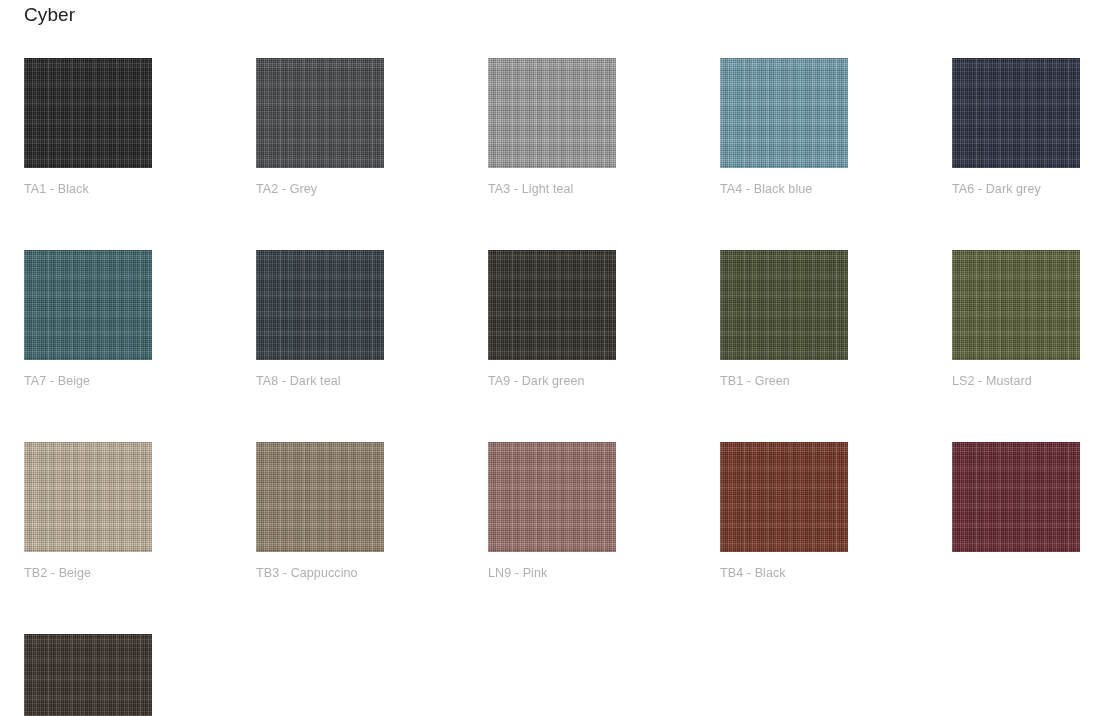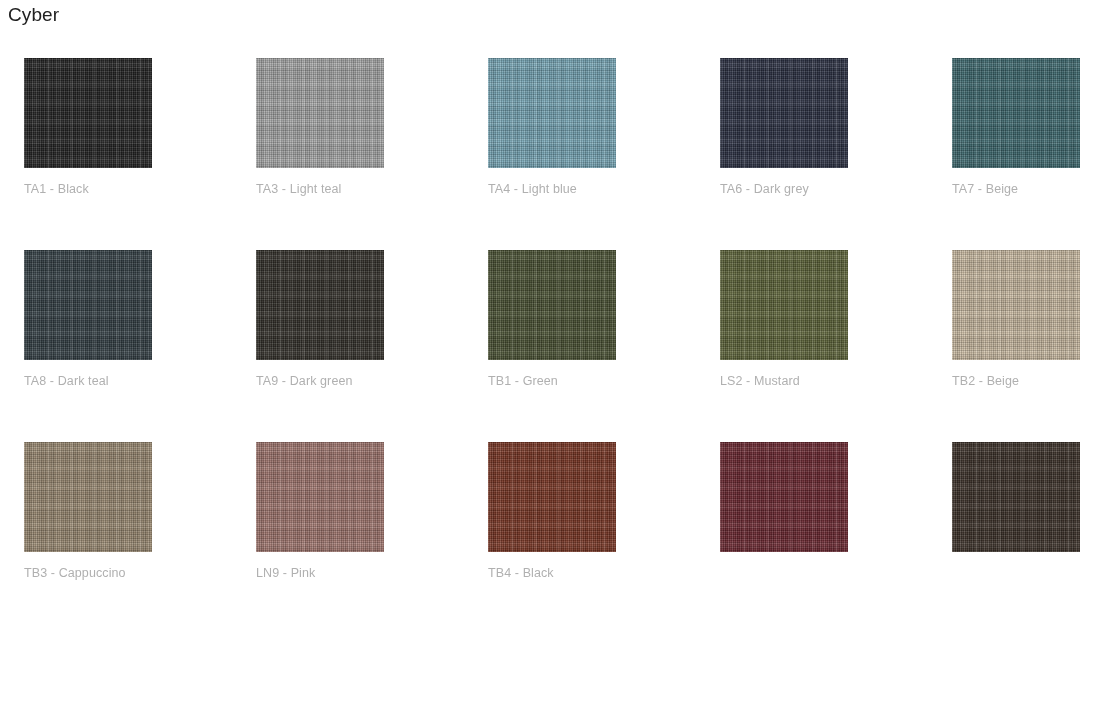--- a/index.html
+++ b/index.html
@@ -15,21 +15,21 @@
     overflow: hidden;
   }
 
   #collection-title {
     font-size: 19px;
     font-weight: 400;
     color: #212121;
     margin: 0;
     padding: 0;
     position: absolute;
-    left: 8px;
+    left: 24px;
     top: 4px;
     letter-spacing: 0.1px;
   }
 
   #swatch-grid {
     position: absolute;
     left: 24px;
     top: 58px;
     width: 1060px;
     display: grid;
@@ -123,26 +123,30 @@
 <body>
 
 <h1 id="collection-title">Cyber</h1>
 
 <div id="swatch-grid">
     <div class="swatch-cell">
       <div class="swatch-tile" style="background-color: rgb(35, 35, 35);"></div>
       <div class="swatch-label">TA1 - Black</div>
     </div>
     <div class="swatch-cell">
+      <div class="swatch-tile" style="background-color: rgb(74, 77, 80);"></div>
+      <div class="swatch-label">TA2 - Grey</div>
+    </div>
+    <div class="swatch-cell">
       <div class="swatch-tile" style="background-color: rgb(168, 169, 169);"></div>
       <div class="swatch-label">TA3 - Light teal</div>
     </div>
     <div class="swatch-cell">
       <div class="swatch-tile" style="background-color: rgb(120, 168, 184);"></div>
-      <div class="swatch-label">TA4 - Light blue</div>
+      <div class="swatch-label">TA4 - Black blue</div>
     </div>
     <div class="swatch-cell">
       <div class="swatch-tile" style="background-color: rgb(43, 48, 67);"></div>
       <div class="swatch-label">TA6 - Dark grey</div>
     </div>
     <div class="swatch-cell">
       <div class="swatch-tile" style="background-color: rgb(62, 106, 112);"></div>
       <div class="swatch-label">TA7 - Beige</div>
     </div>
     <div class="swatch-cell">

